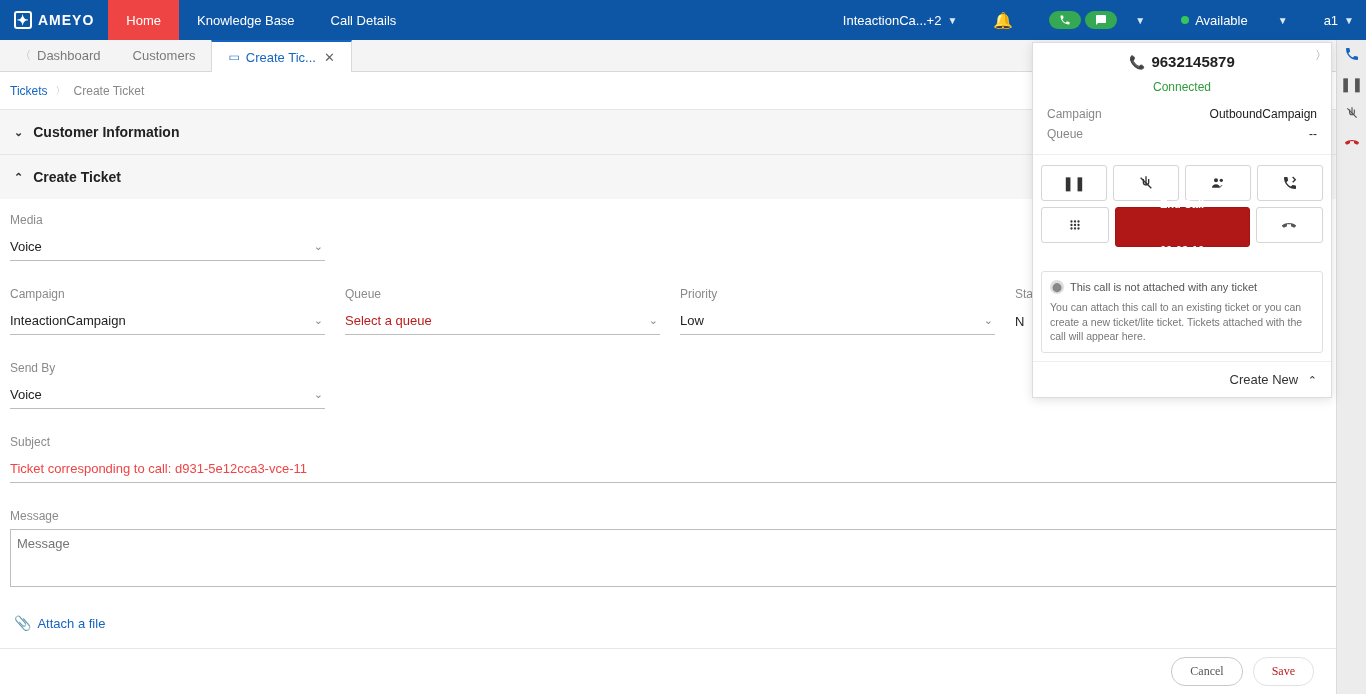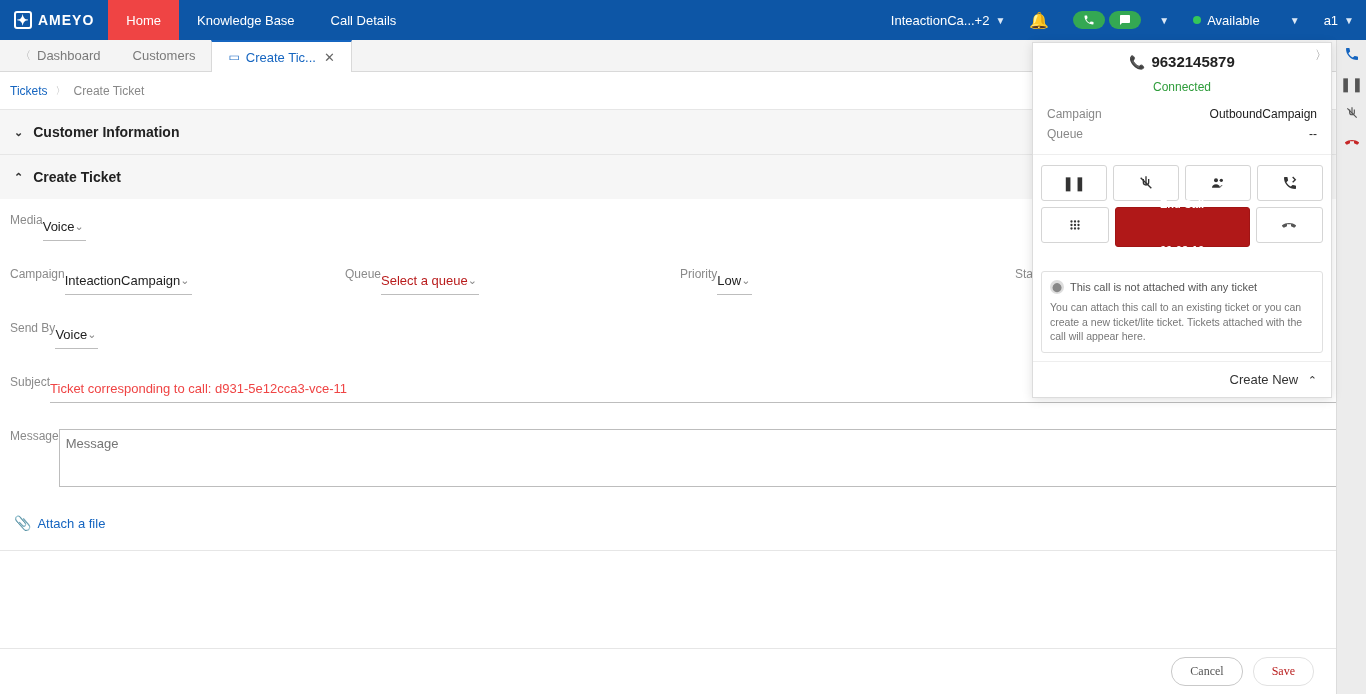--- a/index.html
+++ b/index.html
@@ -4,21 +4,21 @@
 <style>
 * { box-sizing: border-box; margin: 0; padding: 0; font-family: Arial, Helvetica, sans-serif; }
 body { background: #fff; color: #333; width: 1366px; height: 694px; overflow: hidden; position: relative; }
 
 
 .header { height: 40px; background: #0d56a6; display: flex; align-items: center; color: #fff; font-size: 13px; }
 .logo { display: flex; align-items: center; padding: 0 14px; font-weight: bold; letter-spacing: 1px; font-size: 14px; }
 .logo .icon { width: 18px; height: 18px; border: 2px solid #fff; border-radius: 3px; margin-right: 6px; display: inline-flex; align-items: center; justify-content: center; }
 .nav-item { padding: 0 18px; height: 40px; display: flex; align-items: center; cursor: pointer; }
 .nav-item.active { background: #ef4444; }
-.header-right { margin-left: auto; display: flex; align-items: center; height: 40px; }
+.header-right { margin-left: auto; display: flex; align-items: center; height: 40px; gap: 12px; }
 .hdr-block { display: flex; align-items: center; padding: 0 12px; cursor: pointer; }
 .bell { font-size: 16px; }
 .pill { border-radius: 11px; padding: 3px 10px; display: inline-flex; align-items: center; justify-content: center; font-size: 11px; }
 .pill.green { background: #34a853; color:#fff; }
 .status-dot { width:8px; height:8px; border-radius:50%; background:#34c759; display:inline-block; margin-right:6px; }
 .chevron-down { margin-left:6px; font-size:10px; color:#dbe8f6; }
 
 
 .tabstrip { height: 32px; border-bottom: 1px solid #d9d9d9; display:flex; align-items:stretch; background:#f4f4f4; padding-left: 4px;}
 .tab { display:flex; align-items:center; padding: 0 16px; font-size:13px; color:#7a7a7a; cursor:pointer; position:relative;}
@@ -34,21 +34,21 @@
 .breadcrumb .current{ color:#888; }
 
 
 .section { border-bottom:1px solid #e6e6e6; }
 .section-header { height:44px; display:flex; align-items:center; padding:0 14px; font-size:14px; font-weight:600; color:#222; cursor:pointer; background:#f6f6f6;}
 .section-header .caret { margin-right:10px; font-size:11px; color:#333;}
 .section-body { padding: 10px 10px 18px 10px; }
 
 
 .form-row { display:flex; gap: 20px; margin-bottom: 18px; flex-wrap:wrap; padding: 4px 0;}
-.field { display:flex; flex-direction:row; width: 315px; }
+.field { display:flex; flex-direction:column; width: 315px; }
 .field.wide { width: calc(100% - 10px); }
 .field-label { font-size:12px; color:#8a8a8a; margin-bottom:6px; }
 .select-display { border:0; border-bottom:1px solid #bdbdbd; height:28px; font-size:13px; display:flex; align-items:center; justify-content:space-between; color:#222; cursor:pointer;}
 .select-display .arrow { color:#888; font-size:11px; margin-right:2px;}
 .text-input { border:0; border-bottom:1px solid #bdbdbd; height:28px; font-size:13px; width:100%; color:#ef4444; outline:none;}
 textarea.text-input { height:58px; border:1px solid #bdbdbd; padding:6px; resize:none;}
 .attach { color:#1565c0; font-size:13px; display:inline-flex; align-items:center; cursor:pointer; margin-top:6px; margin-left:4px;}
 .attach .clip { margin-right:6px; font-size:14px; }
 
 

